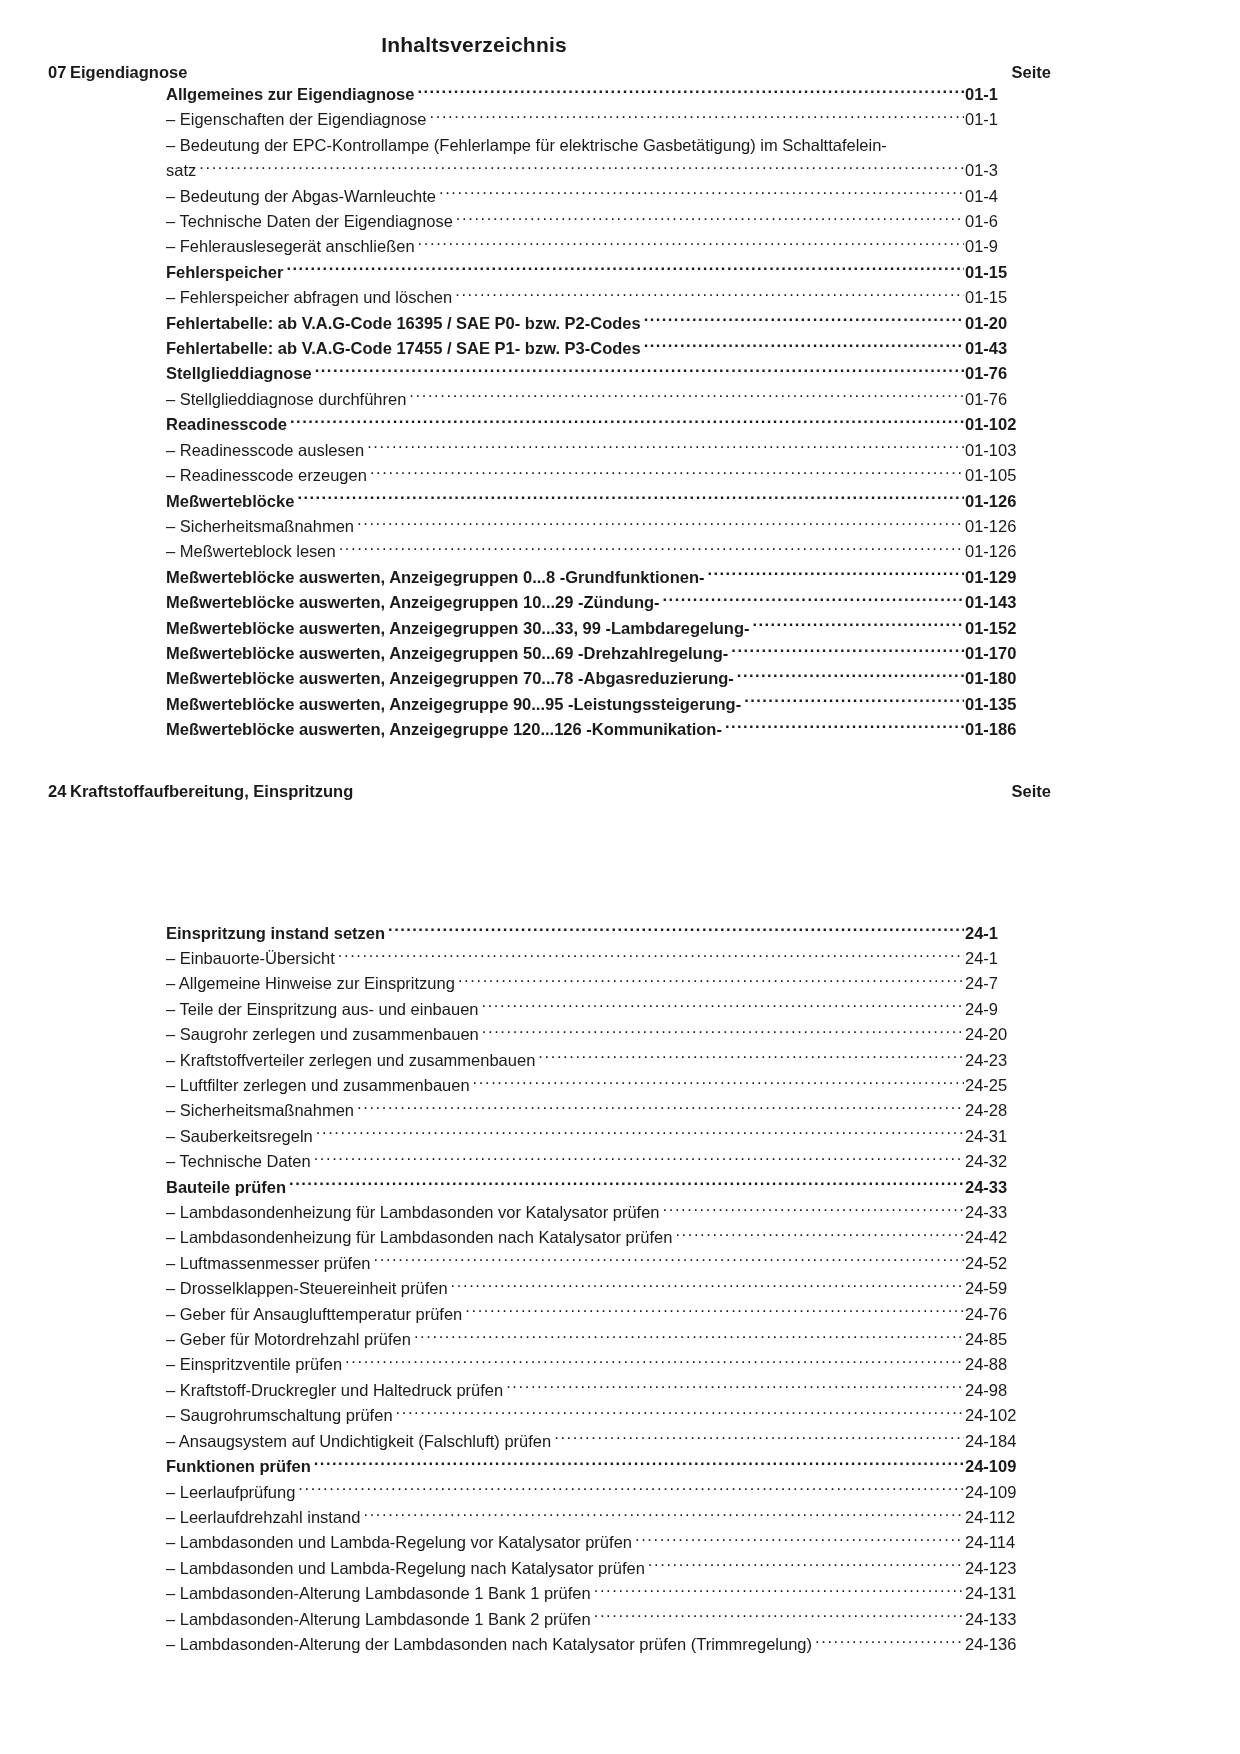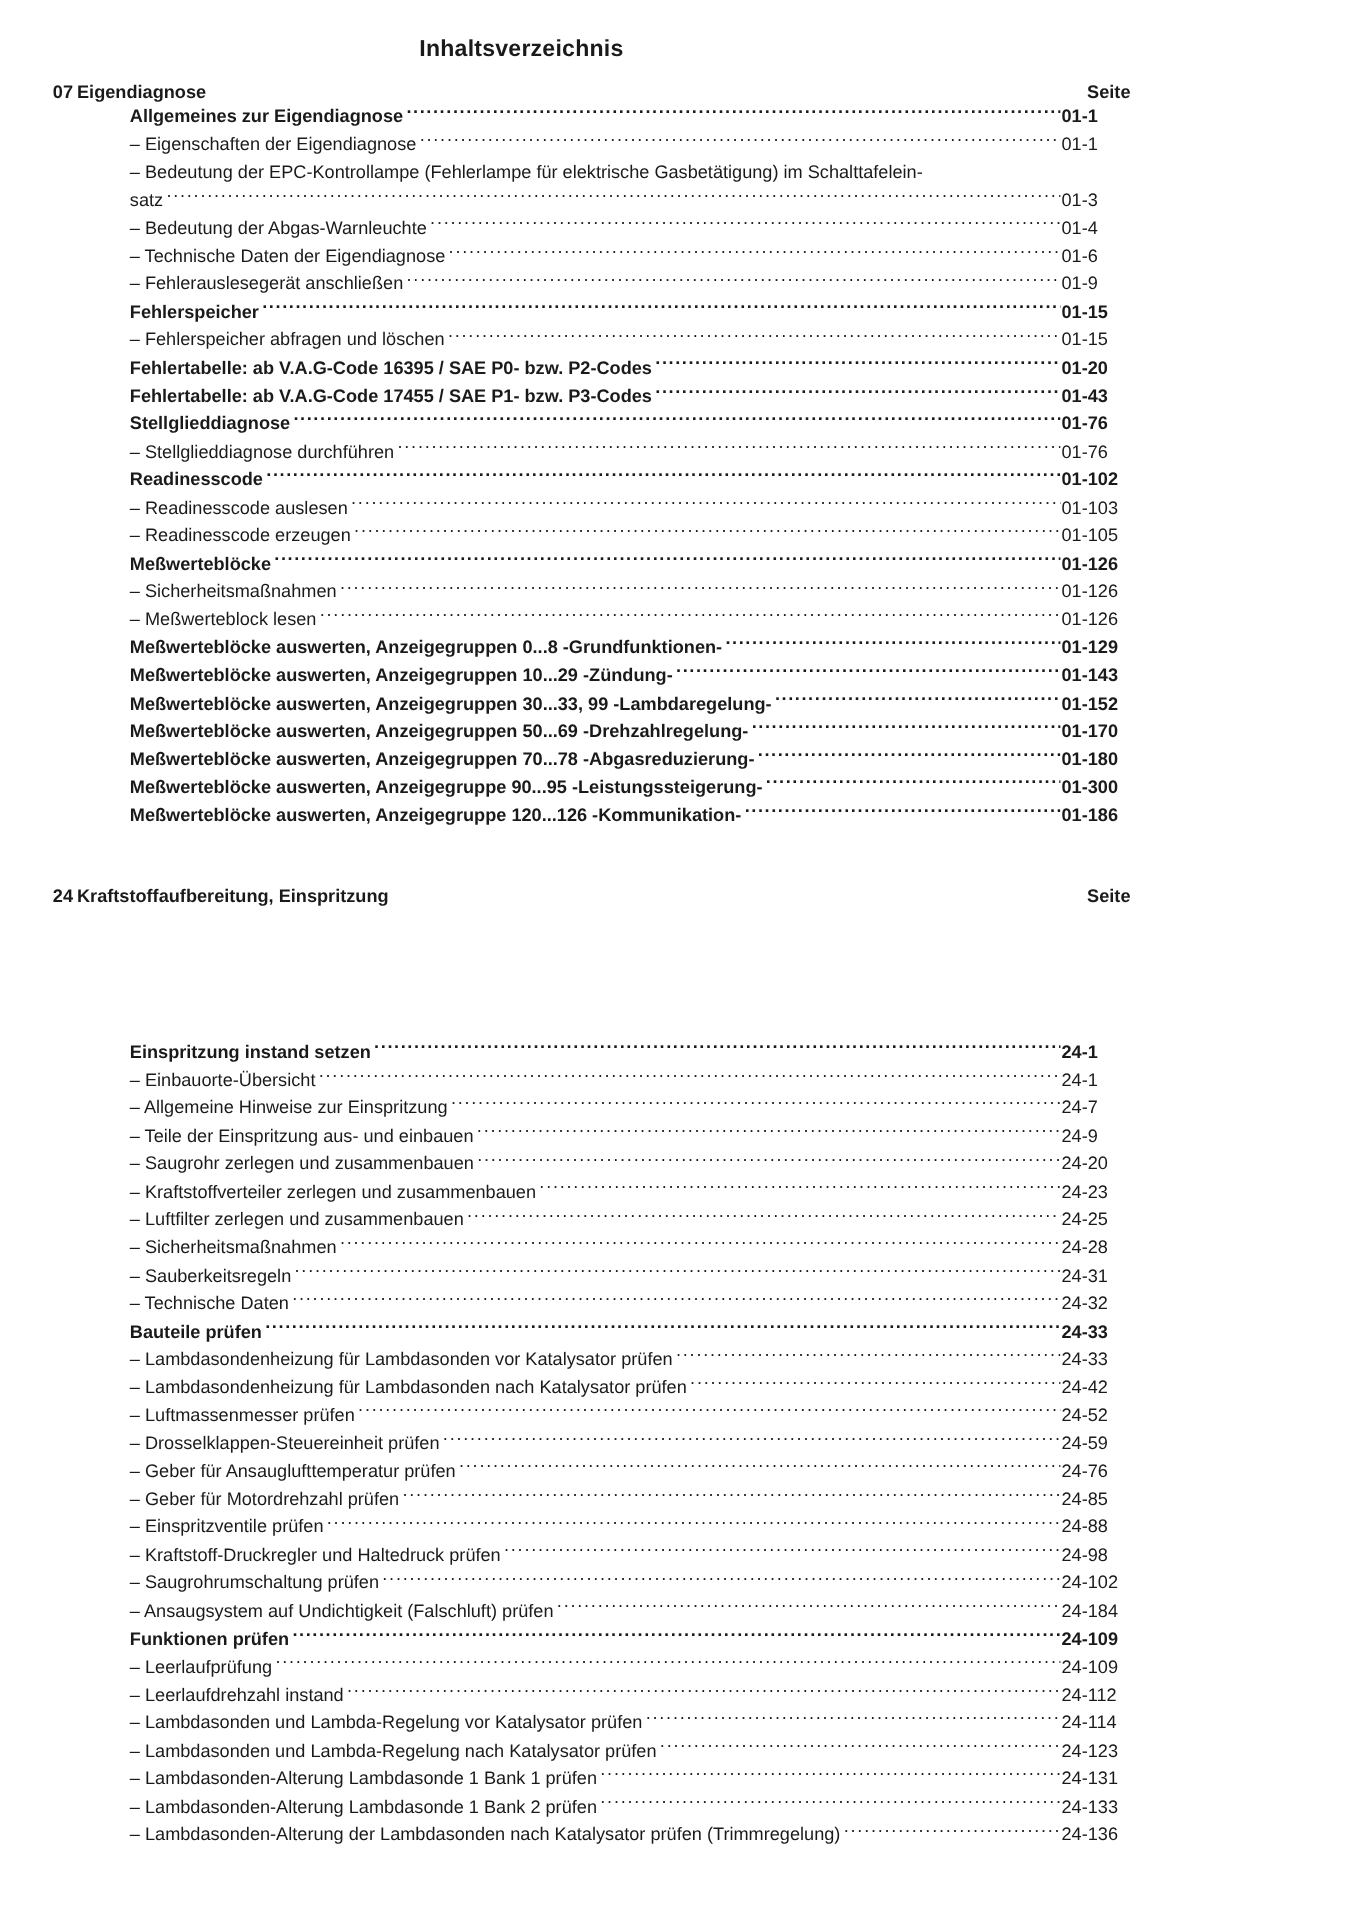--- a/index.html
+++ b/index.html
@@ -50,41 +50,41 @@
     flex: 0 0 70px;
     text-align: left;
     padding-left: 48px;
     box-sizing: border-box;
   }
   .section-name {
     flex: 1 1 auto;
   }
   .section-seite {
     flex: 0 0 auto;
-    text-align: center;
+    text-align: right;
     padding-right: 17px;
     min-width: 86px;
-    margin-top: 12px;
   }
 
   
   .toc {
     margin: 0;
     padding: 0;
     list-style: none;
   }
   .toc-row {
     display: flex;
     align-items: baseline;
     font-size: 16.5px;
     line-height: 25.4px;
     padding-left: 118px;
     padding-right: 17px;
     box-sizing: border-box;
     white-space: nowrap;
+    margin-left: 48px;
   }
   .toc-row.bold .toc-label,
   .toc-row.bold .toc-page {
     font-weight: bold;
   }
   .toc-label {
     flex: 0 0 auto;
     padding-right: 2px;
   }
   .toc-leader {
@@ -253,21 +253,21 @@
           <span class="toc-page">01-170</span>
         </li>
         <li class="toc-row bold">
           <span class="toc-label">Meßwerteblöcke auswerten, Anzeigegruppen 70...78 -Abgasreduzierung-</span>
           <span class="toc-leader"></span>
           <span class="toc-page">01-180</span>
         </li>
         <li class="toc-row bold">
           <span class="toc-label">Meßwerteblöcke auswerten, Anzeigegruppe 90...95 -Leistungssteigerung-</span>
           <span class="toc-leader"></span>
-          <span class="toc-page">01-300</span>
+          <span class="toc-page">01-135</span>
         </li>
         <li class="toc-row bold">
           <span class="toc-label">Meßwerteblöcke auswerten, Anzeigegruppe 120...126 -Kommunikation-</span>
           <span class="toc-leader"></span>
           <span class="toc-page">01-186</span>
         </li>
       </ul>
   </div>
 
   <div class="gap-lg"></div>

